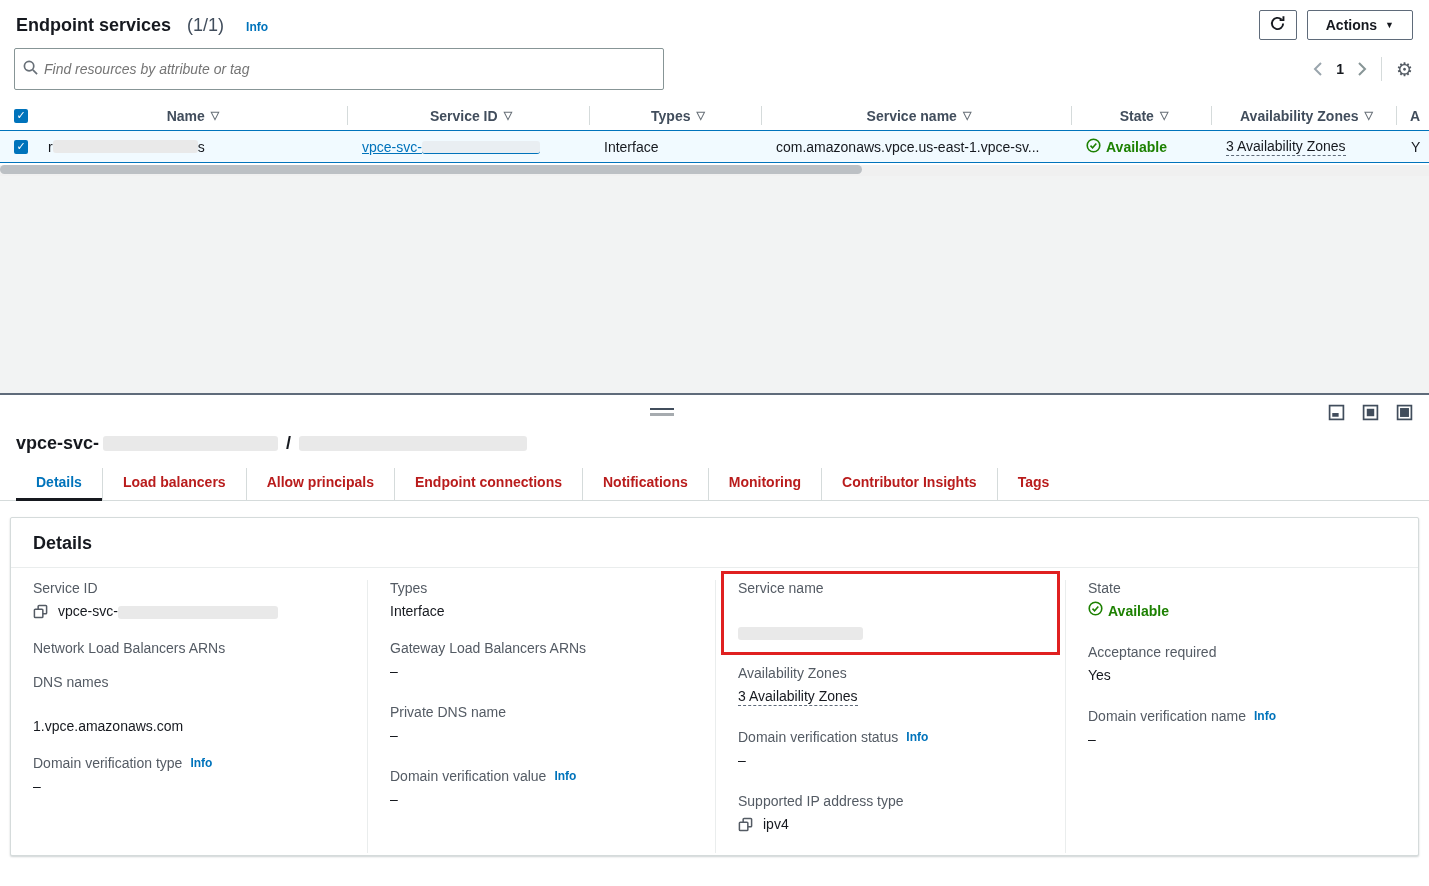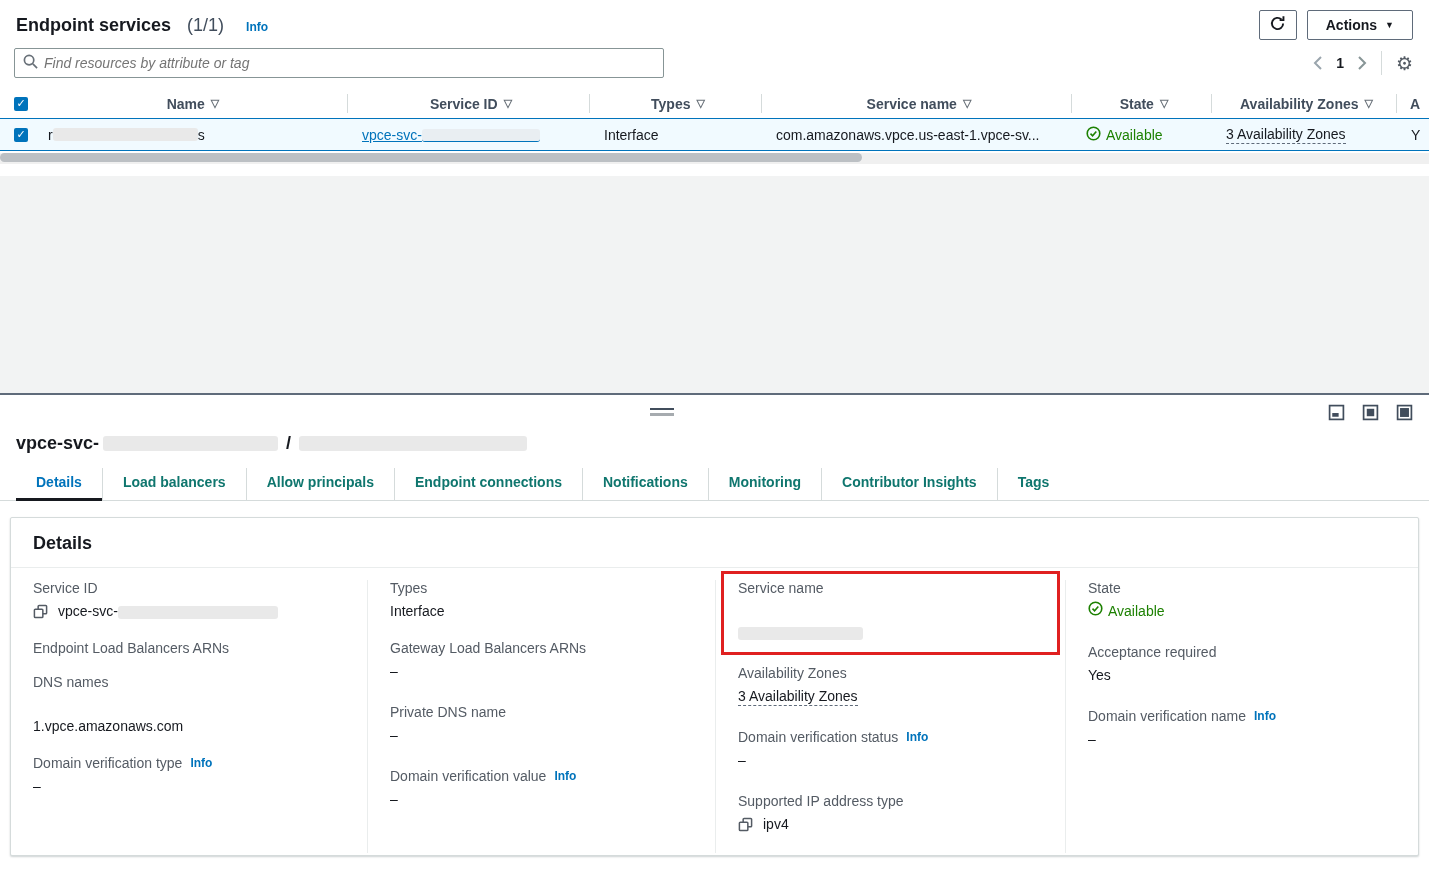--- a/index.html
+++ b/index.html
@@ -15,21 +15,21 @@
   .info-link { font-size:12px; font-weight:bold; color:#0073bb; margin-left:6px; cursor:pointer; }
   .header-actions { display:flex; gap:10px; align-items:center; }
   .btn { height:30px; border:1px solid #5f6b7a; border-radius:2px; background:#fff;
          display:flex; align-items:center; justify-content:center; gap:8px;
          font-weight:bold; font-size:14px; color:#16191f; padding:0 18px; cursor:pointer; }
   .btn-icon { width:38px; padding:0; }
   .btn-primary { background:#ef8d20; border-color:#ef8d20; color:#16191f; padding:0 20px; }
   .caret { font-size:9px; color:#16191f; }
 
   .toolbar-row { display:flex; justify-content:space-between; align-items:center; padding:8px 16px 0 14px; }
-  .search-box { width:650px; height:30px; border:1px solid #879596; border-radius:2px;
+  .search-box { width:650px; height:42px; border:1px solid #879596; border-radius:2px;
     display:flex; align-items:center; padding:0 8px; gap:6px; background:#fff; }
   .search-box input { border:none; outline:none; flex:1; font-size:14px; font-style:italic; color:#687078;
     font-family:"Liberation Sans",sans-serif; background:transparent; }
   .pagination { display:flex; align-items:center; gap:14px; }
   .pg-btn { background:none; border:none; cursor:pointer; display:flex; align-items:center; }
   .pg-num { font-weight:bold; font-size:14px; }
   .pg-divider { width:1px; height:24px; background:#d5dbdb; }
   .gear { font-size:19px; color:#545b64; line-height:1; cursor:pointer; background:none; border:none; }
 
   
@@ -45,40 +45,40 @@
   .c-sname { width:310px; } .c-state { width:140px; } .c-az { width:185px; }
   .c-last { flex:1; padding-left:14px; overflow:hidden; }
   .trow { display:flex; height:33px; align-items:center; background:#f1faff;
           border-top:1px solid #0073bb; border-bottom:1px solid #0073bb; }
   .td { padding:0 10px 0 14px; display:flex; align-items:center; overflow:hidden; white-space:nowrap; }
   .cb { width:14px; height:14px; border-radius:2px; background:#0073bb; color:#fff; font-size:11px;
         display:flex; align-items:center; justify-content:center; cursor:pointer; flex:0 0 auto; }
   .redact { display:inline-block; height:13px; background:#e9e9e9; border-radius:3px; vertical-align:middle; }
   .link { color:#0073bb; text-decoration:underline; cursor:pointer; }
   .redact-link { background:#e9eef2; border-bottom:1px solid #0073bb; }
-  .state-ok { color:#1d8102; display:flex; align-items:center; gap:5px; }
+  .state-ok { color:#1d8102; display:flex; align-items:center; gap:5px;font-weight:bold; }
   .dashed-u { border-bottom:1px dashed #5f6b7a; padding-bottom:1px; cursor:pointer; }
   .hscroll { height:11px; margin-top:2px; background:#f0f0f0; }
   .hthumb { width:862px; height:9px; margin-top:1px; background:#bcc0c4; border-radius:5px; cursor:grab; }
 
   .gray-area { position:absolute; top:176px; left:0; width:1429px; height:217px; background:#f2f3f3; }
 
   
   .panel { position:absolute; top:393px; left:0; width:1429px; height:493px; background:#fff;
            border-top:2px solid #5f6b7a; }
   .drag-handle { position:absolute; top:13px; left:650px; width:24px; cursor:ns-resize; }
   .drag-handle .l1 { height:2px; background:#414d5c; margin-bottom:3px; }
   .drag-handle .l2 { height:3px; background:#a6abaf; }
   .panel-controls { position:absolute; top:9px; right:16px; display:flex; gap:17px; }
   .panel-controls button { background:none; border:none; cursor:pointer; padding:0; line-height:0; }
   .panel-title { padding:38px 16px 0 16px; font-size:18px; font-weight:bold; display:flex; align-items:center; gap:4px; }
   .panel-title .redact { height:15px; }
 
   .tabs { display:flex; margin-top:14px; padding-left:16px; border-bottom:1px solid #d5dbdb; }
-  .tab { padding:6px 20px 10px 20px; font-weight:bold; font-size:14px; color:#0f766e; cursor:pointer;
+  .tab { padding:6px 20px 10px 20px; font-weight:bold; font-size:14px; color:#b91c1c; cursor:pointer;
          border-left:1px solid #d5dbdb; position:relative; }
   .tab:first-child { border-left:none; }
   .tab.active { color:#0073bb; }
   .tab.active::after { content:""; position:absolute; left:0; right:0; bottom:-1px; height:3px; background:#16191f; }
 
   .card { margin:16px 10px 0 10px; background:#fff; border:1px solid #d5dbdb; border-radius:2px;
           box-shadow:0 1px 2px rgba(0,28,36,.2); }
   .card-header { font-size:18px; font-weight:bold; padding:15px 22px 13px 22px; border-bottom:1px solid #eaeded; }
   .card-body { display:flex; padding:12px 0 2px 0; }
   .col { padding:0 22px; }
@@ -276,21 +276,21 @@
             <button class="copy-btn">
               <svg width="15" height="15" viewBox="0 0 16 16">
                   <rect x="5.5" y="1.5" width="9" height="9" rx="1" fill="none" stroke="#545b64" stroke-width="1.6"></rect>
                   <rect x="1.5" y="5.5" width="9" height="9" rx="1" fill="#fff" stroke="#545b64" stroke-width="1.6"></rect>
                 </svg>
             </button>
             <span><span>vpce-svc-</span><span class="redact" style="width:160px"></span></span>
           </div>
         </div>
         <div class="field">
-          <div class="f-label">Endpoint Load Balancers ARNs</div>
+          <div class="f-label">Network Load Balancers ARNs</div>
         </div>
         <div class="field">
           <div class="f-label">DNS names</div>
           <div class="f-value">
             <br>
             <span>1.vpce.amazonaws.com</span>
           </div>
         </div>
         <div class="field">
           <div class="f-label">

